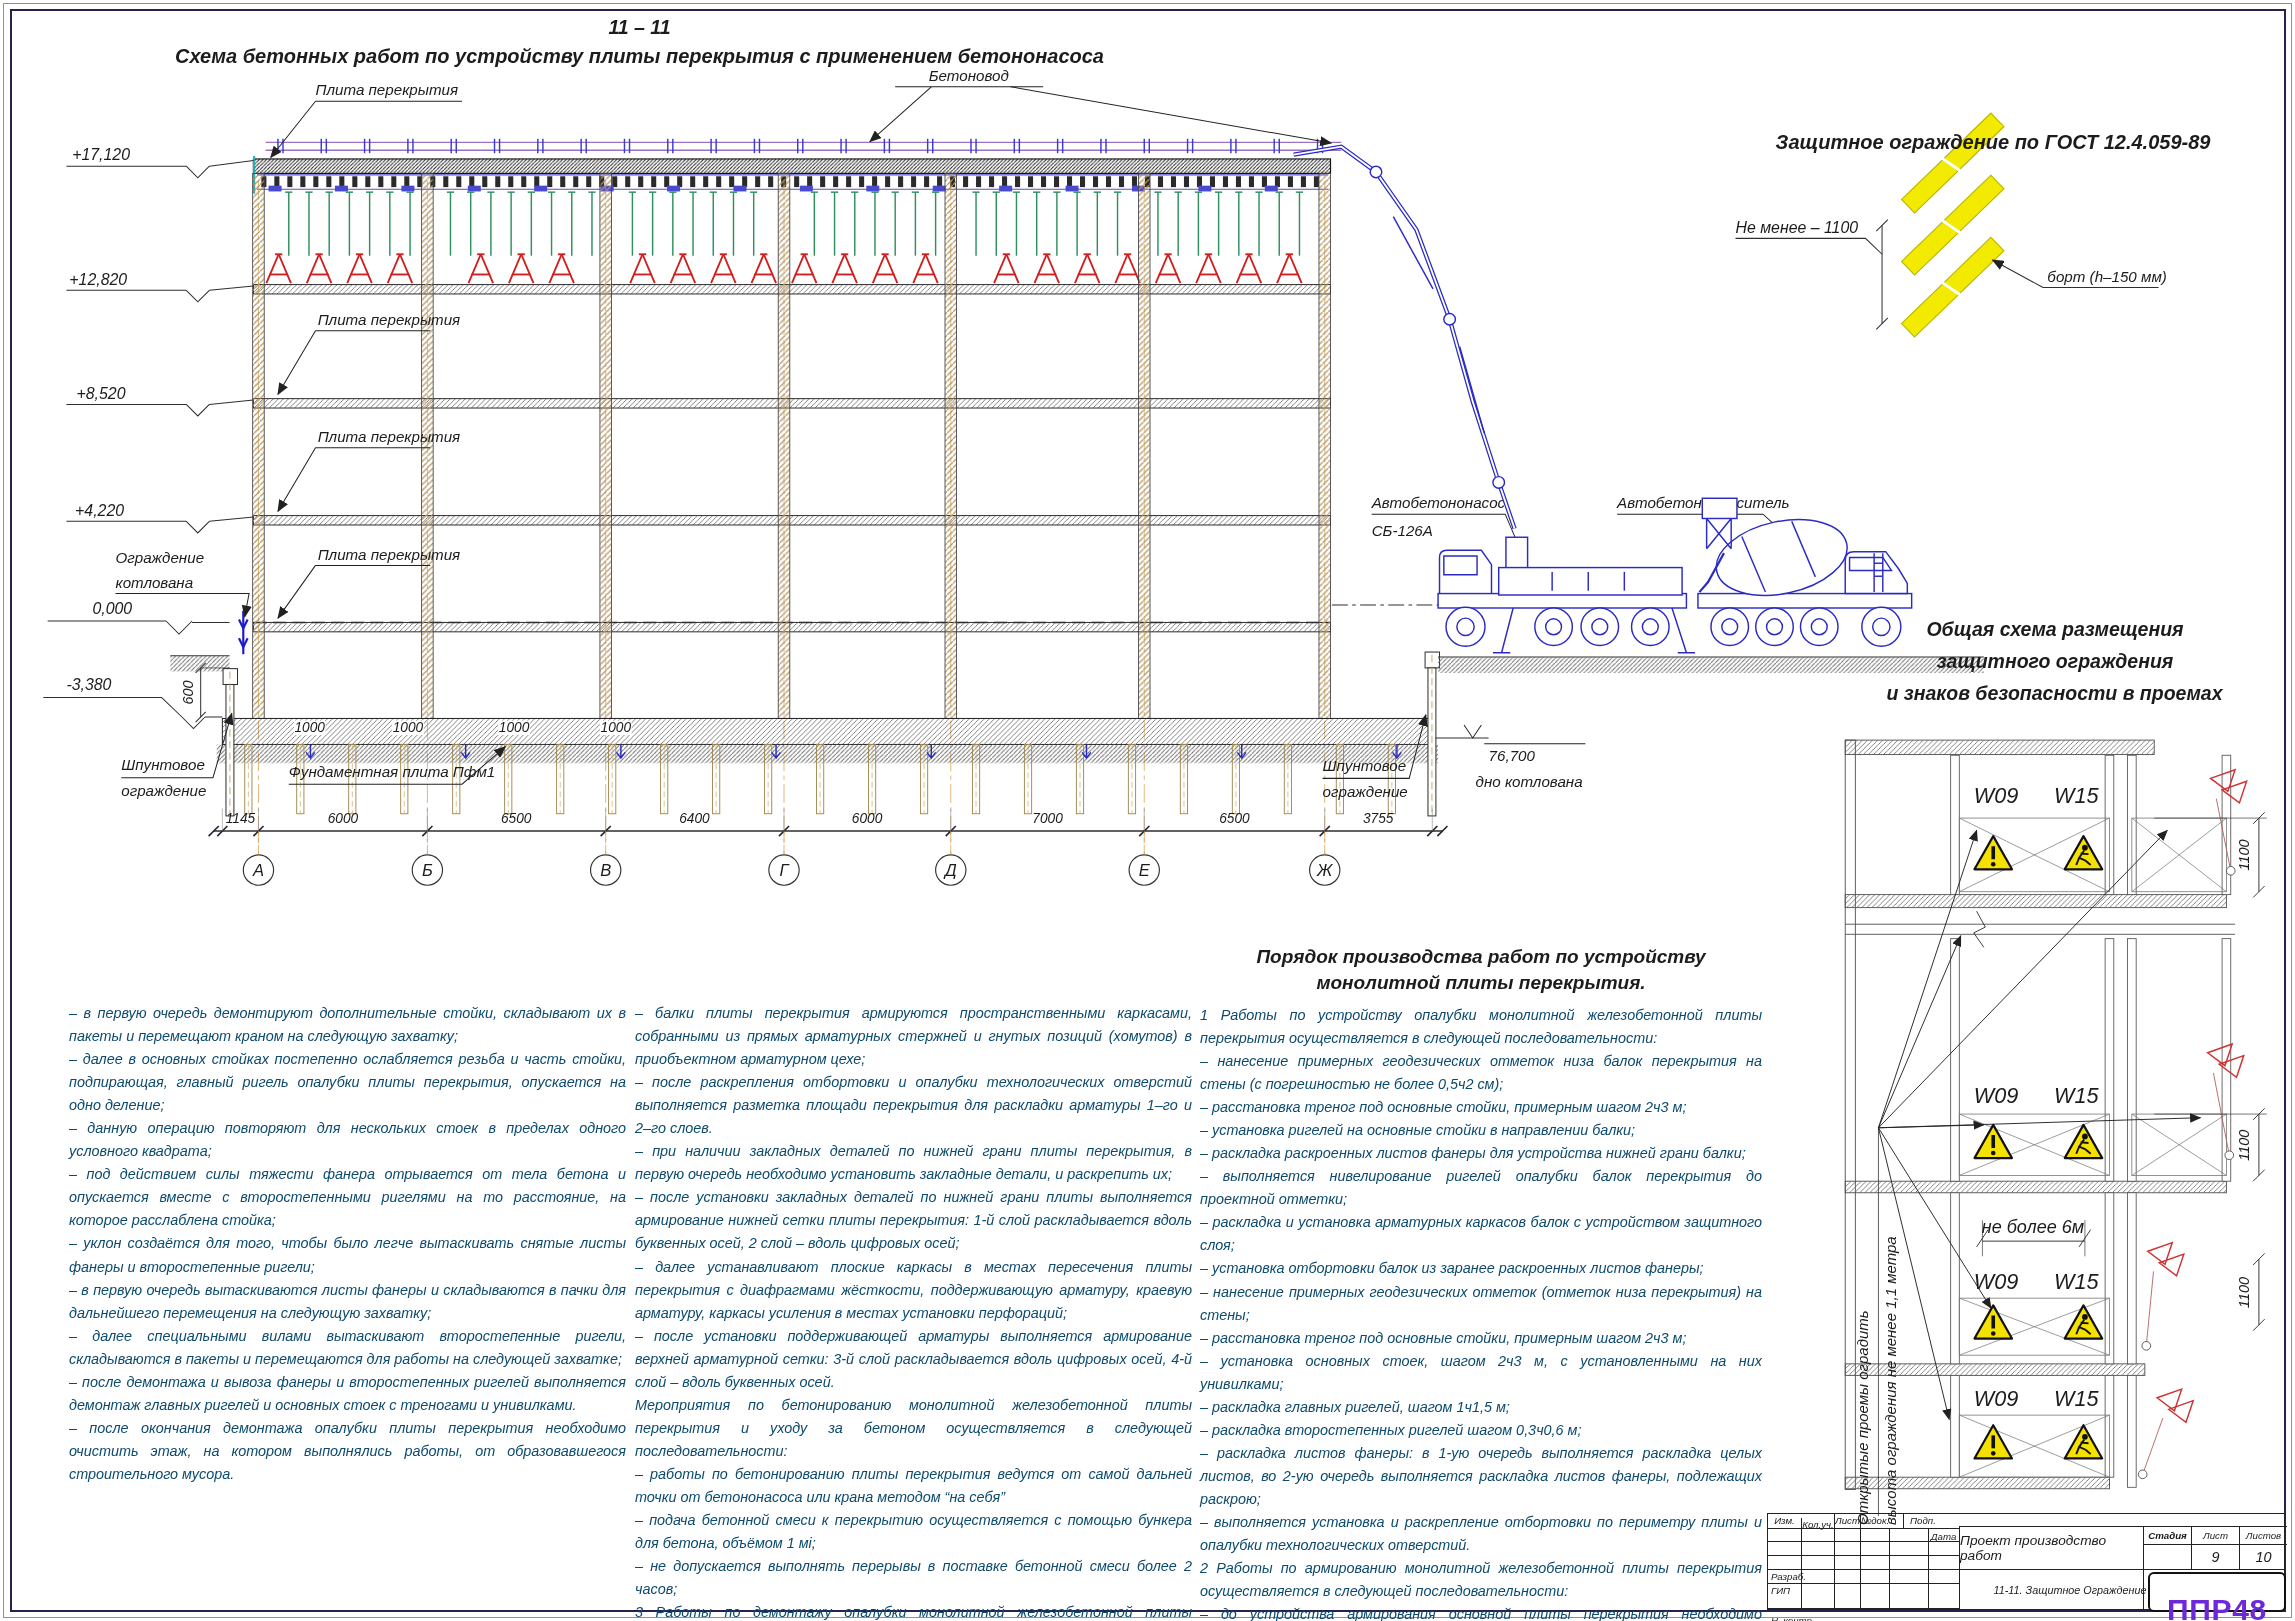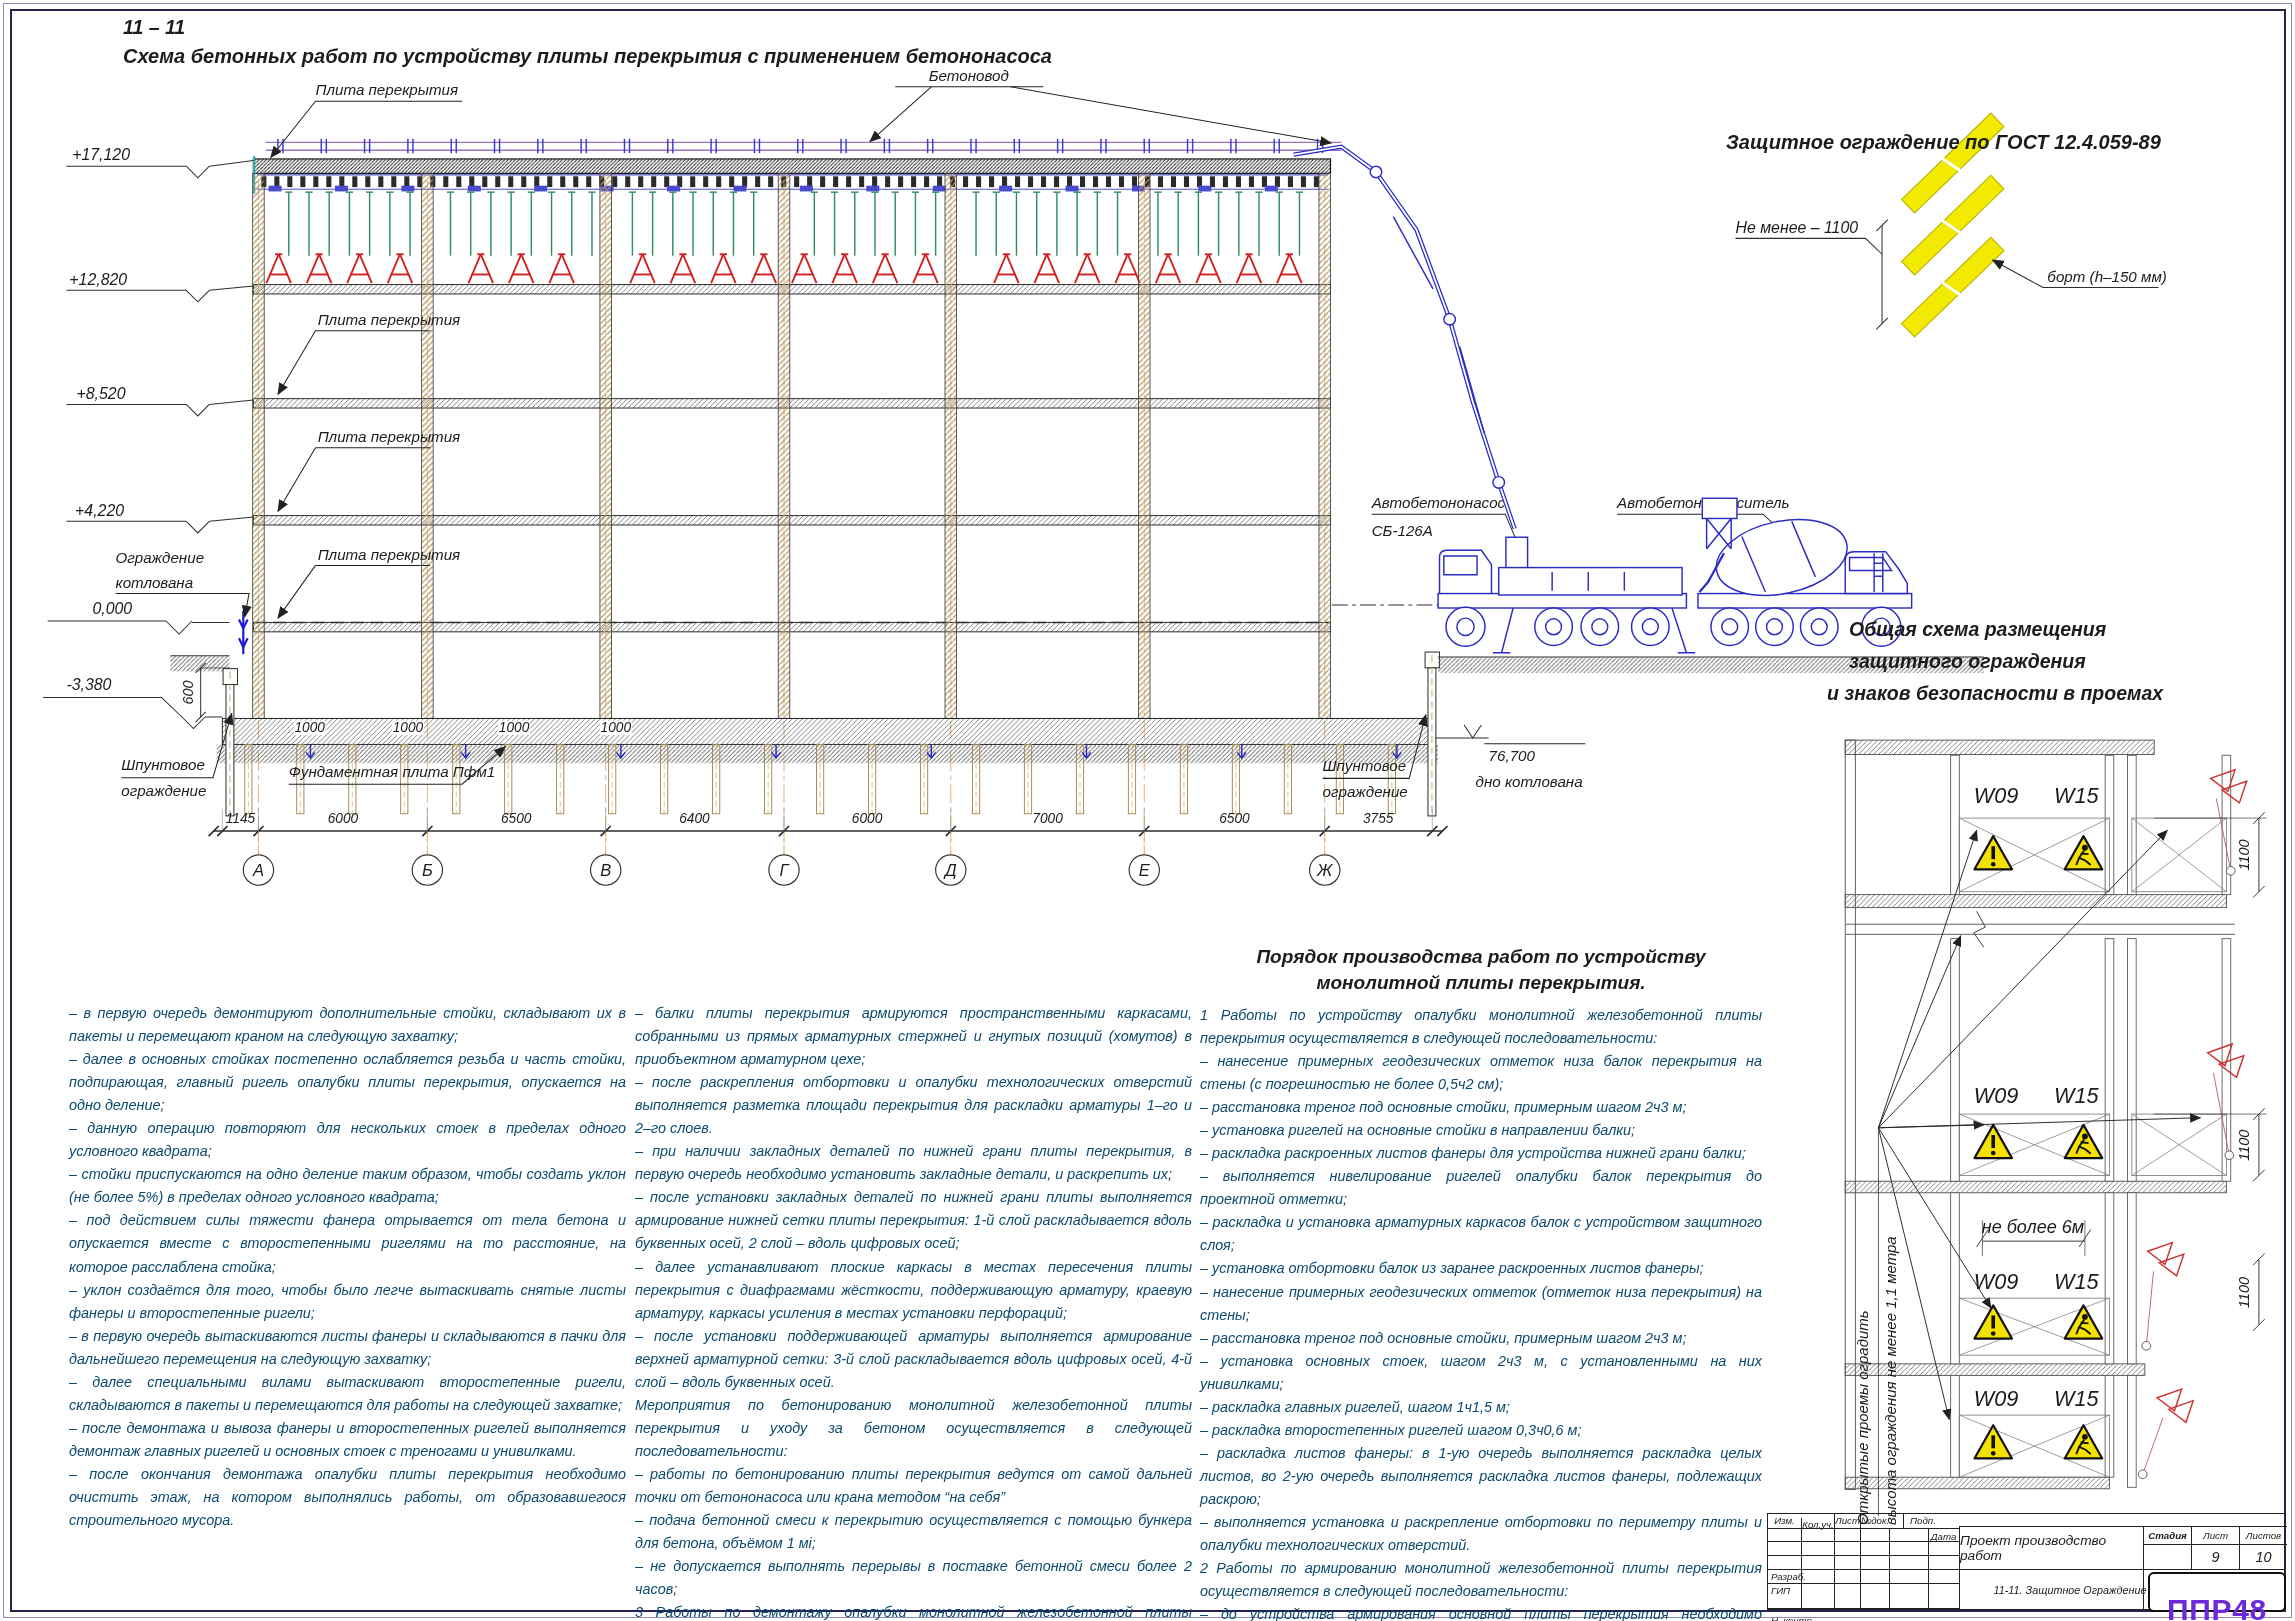--- a/index.html
+++ b/index.html
@@ -3,21 +3,21 @@
 <meta charset="utf-8">
 <style>
   html,body{margin:0;padding:0;background:#e8e8e8;}
   #sheet{position:relative;width:2295px;height:1621px;background:#ffffff;overflow:hidden;
          font-family:"Liberation Sans",sans-serif;color:#1c1c1c;}
   .frame-outer{position:absolute;left:2.9px;top:2.9px;right:2.9px;bottom:2.9px;border:1.4px solid #8c8cb4;}
   .frame-inner{position:absolute;left:10px;top:8.7px;right:8.7px;bottom:8.7px;border:2.2px solid #23234d;}
   svg{position:absolute;left:0;top:0;}
   svg text{font-family:"Liberation Sans",sans-serif;font-style:italic;fill:#1c1c1c;}
   .abs{position:absolute;}
-  .hdr{font-style:italic;font-weight:bold;text-align:left;}
+  .hdr{font-style:italic;font-weight:bold;text-align:center;}
   .par{font:italic 14.4px/1.6 "Liberation Sans",sans-serif;text-align:justify;margin:0;color:#0c4a6e;}
   .colhead{font:italic bold 19px/1.35 "Liberation Sans",sans-serif;text-align:center;margin:0;}
   .rot-note{transform-origin:0 0;transform:rotate(-90deg);font:italic 15px/1.15 "Liberation Sans",sans-serif;white-space:nowrap;}
   
   .tb{position:absolute;left:1767px;top:1513px;width:518px;height:97px;border:1.4px solid #222;box-sizing:border-box;font-style:italic;}
   .tb .cell{position:absolute;box-sizing:border-box;border-left:1.1px solid #222;border-top:1.1px solid #222;}
   .tb .lbl{font-size:9.7px;display:flex;align-items:center;justify-content:center;}
   .logo-box{position:absolute;left:380px;top:58px;width:134px;height:36px;border:2.9px solid #111;border-radius:5.8px;
             display:flex;align-items:center;justify-content:center;background:#fff;}
   .logo-txt{font:bold 30px "Liberation Sans",sans-serif;font-style:normal;color:#6d28d9;letter-spacing:0.7px;margin-top:36px;}
@@ -873,21 +873,20 @@
   <div class="abs hdr" style="left:1849px;top:650px;width:412px;font-size:19.5px;">защитного ограждения</div>
   <div class="abs hdr" style="left:1827px;top:682px;width:455px;font-size:19.5px;">и знаков безопасности в проемах</div>
 
   <div class="abs rot-note" style="left:1854px;top:1525px;">Открытые проемы оградить</div>
   <div class="abs rot-note" style="left:1882px;top:1525px;">высота ограждения не менее 1,1 метра</div>
 
   <div class="abs" style="left:69px;top:1002px;width:557px;">
     <p class="par">– в первую очередь демонтируют дополнительные стойки, складывают их в пакеты и перемещают краном на следующую захватку;</p>
     <p class="par">– далее в основных стойках постепенно ослабляется резьба и часть стойки, подпирающая, главный ригель опалубки плиты перекрытия, опускается на одно деление;</p>
     <p class="par">– данную операцию повторяют для нескольких стоек в пределах одного условного квадрата;</p>
-    <p class="par">– стойки приспускаются на одно деление таким образом, чтобы создать уклон (не более 5%) в пределах одного условного квадрата;</p>
     <p class="par">– под действием силы тяжести фанера отрывается от тела бетона и опускается вместе с второстепенными ригелями на то расстояние, на которое расслаблена стойка;</p>
     <p class="par">– уклон создаётся для того, чтобы было легче вытаскивать снятые листы фанеры и второстепенные ригели;</p>
     <p class="par">– в первую очередь вытаскиваются листы фанеры и складываются в пачки для дальнейшего перемещения на следующую захватку;</p>
     <p class="par">– далее специальными вилами вытаскивают второстепенные ригели, складываются в пакеты и перемещаются для работы на следующей захватке;</p>
     <p class="par">– после демонтажа и вывоза фанеры и второстепенных ригелей выполняется демонтаж главных ригелей и основных стоек с треногами и унивилками.</p>
     <p class="par">– после окончания демонтажа опалубки плиты перекрытия необходимо очистить этаж, на котором выполнялись работы, от образовавшегося строительного мусора.</p>
   </div>
 
   <div class="abs" style="left:635px;top:1002px;width:557px;">
     <p class="par">– балки плиты перекрытия армируются пространственными каркасами, собранными из прямых арматурных стержней и гнутых позиций (хомутов) в приобъектном арматурном цехе;</p>

